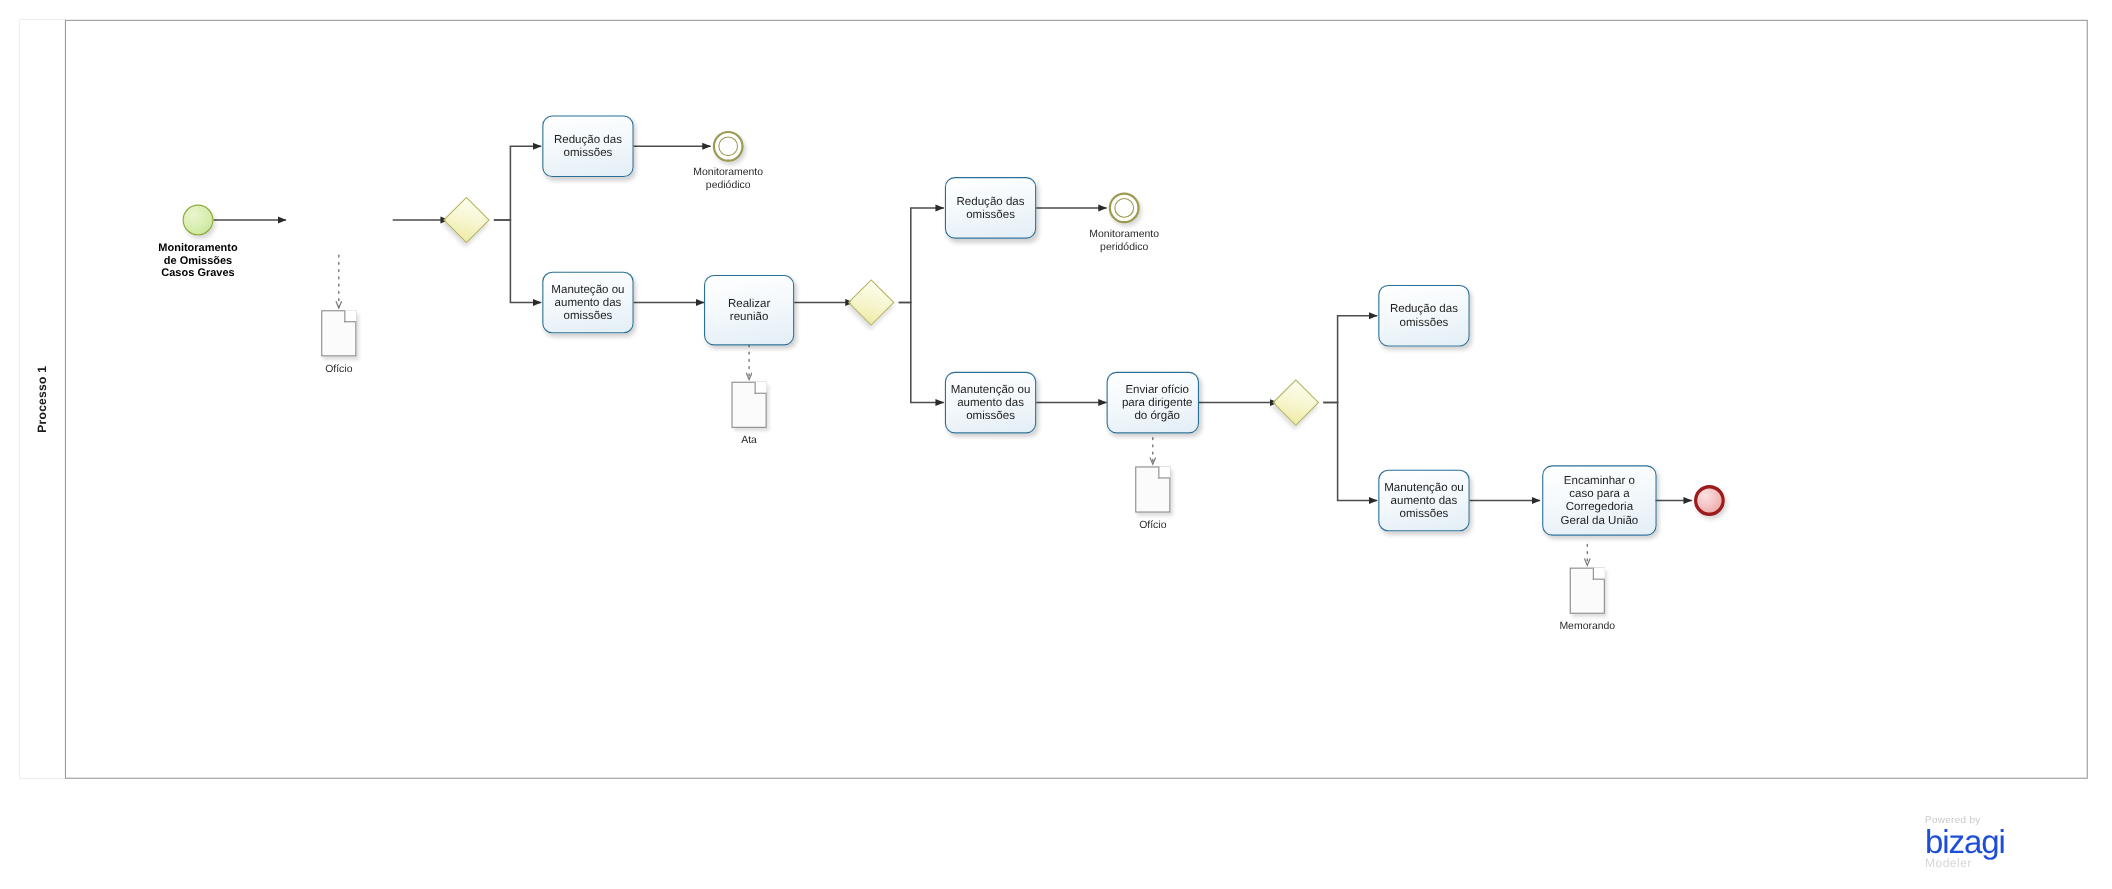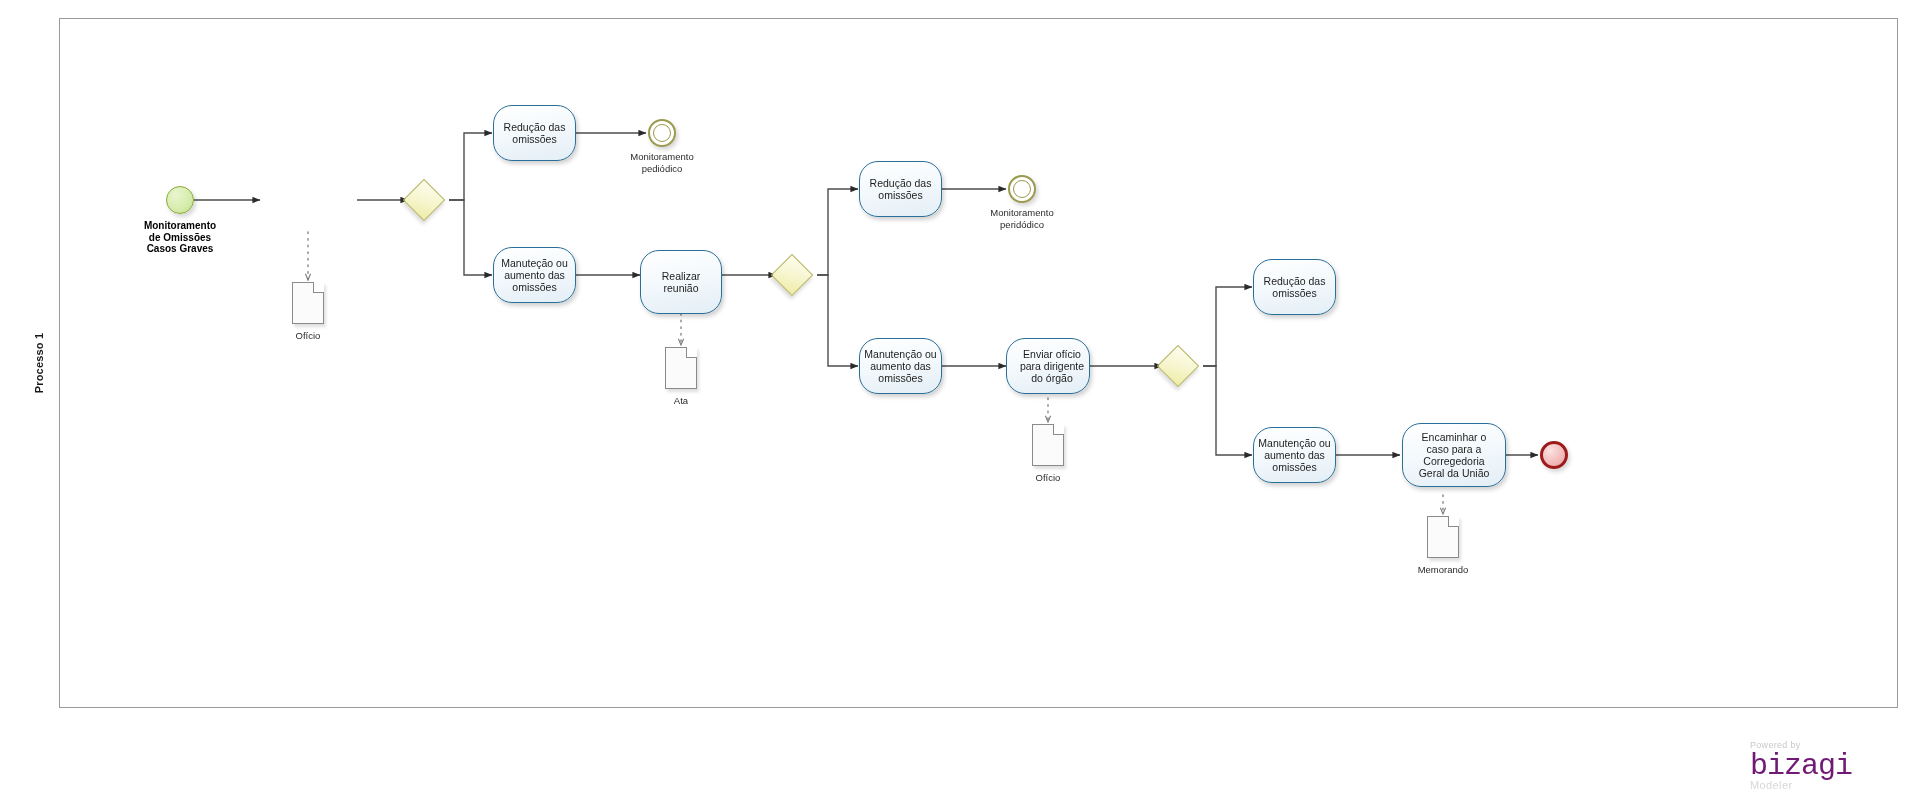--- a/index.html
+++ b/index.html
@@ -72,21 +72,21 @@
     stroke-linecap: round;
   }
 
   
   .node { position: absolute; }
 
   
   .task {
     box-sizing: border-box;
     border: 1.6px solid #2a6f97;
-    border-radius: 19px;
+    border-radius: 9px;
     background: linear-gradient(170deg, #ffffff 0%, #f4f9fc 45%, #e3eef6 100%);
     box-shadow: 2px 3px 4px rgba(0,0,0,0.18);
     display: flex;
     align-items: center;
     justify-content: center;
     text-align: center;
     padding: 2px 4px;
   }
   .task-label {
     font-size: 10.5px;
@@ -201,22 +201,22 @@
   }
   .wm-powered {
     font-size: 9px;
     color: #c9c9c9;
     letter-spacing: 0.3px;
     line-height: 11px;
   }
   .wm-brand {
     font-size: 30px;
     line-height: 30px;
-    color: #701a75;
-    font-family: Liberation Mono, monospace;
+    color: #1d4ed8;
+    font-family: Liberation Sans, sans-serif;
     letter-spacing: -1px;
   }
   .wm-sub {
     font-size: 11px;
     color: #d7d7d7;
     line-height: 12px;
     letter-spacing: 0.4px;
     margin-top: -2px;
   }
 </style>

